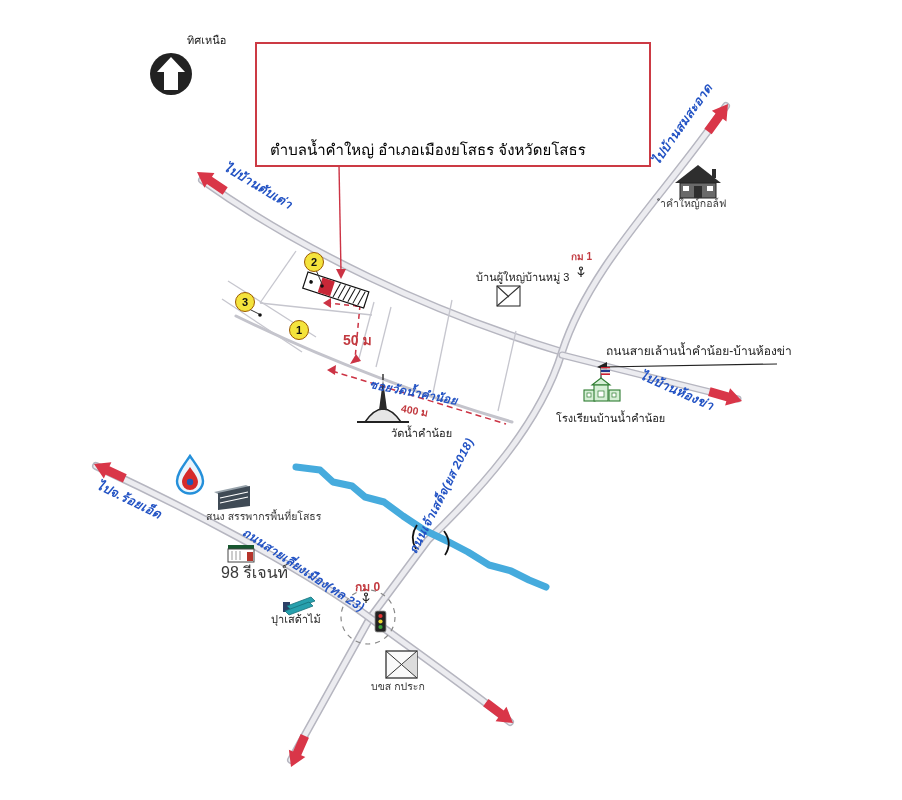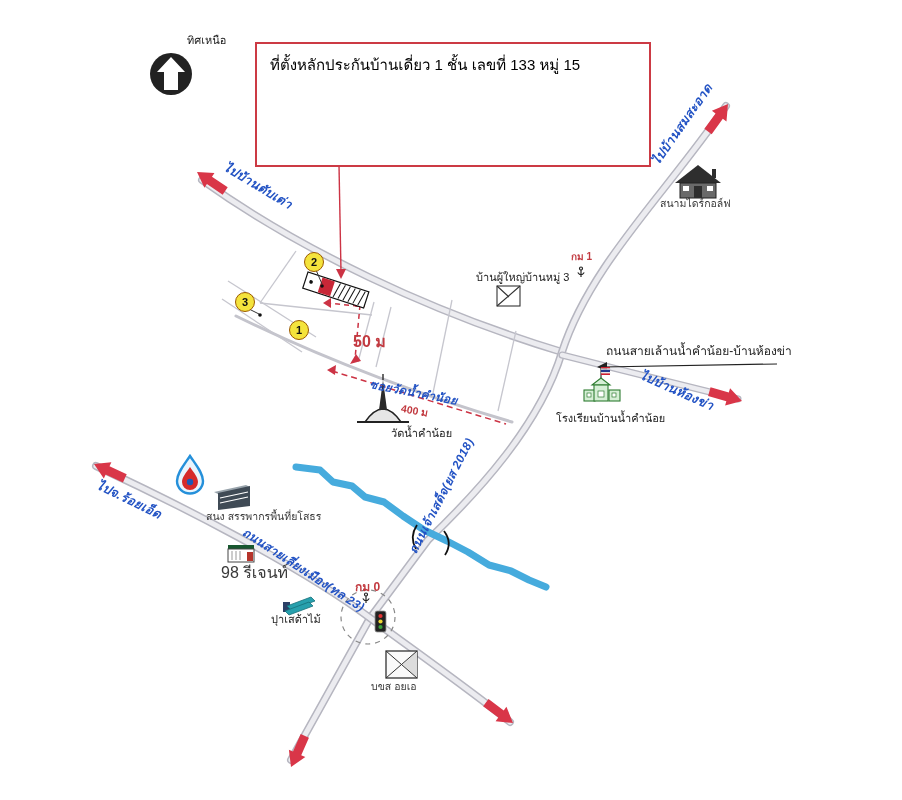--- a/index.html
+++ b/index.html
@@ -198,48 +198,48 @@
     </g>
 
     <g>
       <rect x="386" y="651" width="31" height="27" fill="#fafafa" stroke="#333" stroke-width="1.3"></rect>
       <polygon points="417,651 417,678 403,664.5" fill="#dcdcdc"></polygon>
       <path d="M386,651 L417,678 M417,651 L386,678" stroke="#333" stroke-width="1" fill="none"></path>
     </g>
   </svg>
 
   <div class="titlebox">
-    <div class="tl1">ที่ตั้งหลักประกันบ้านเดี่ยว 1 ชั้น เลขที่ 133 หมู่ 15</div>
+    <div class="tl2">ตำบลน้ำคำใหญ่  อำเภอเมืองยโสธร   จังหวัดยโสธร</div>
   </div>
 
   <div class="lbl" style="left:147px;top:34px;margin-left:40px;">ทิศเหนือ</div>
 
   <div class="lbl lbl-blue" style="left:228px;top:161px;font-size:12.5px;transform:rotate(31deg);transform-origin:0 0;">ไปบ้านตับเต่า</div>
   <div class="lbl lbl-blue" style="left:650px;top:160px;font-size:12.5px;transform:rotate(-55deg);transform-origin:0 0;">ไปบ้านสมสะอาด</div>
   <div class="lbl lbl-blue" style="left:643px;top:369px;font-size:12.5px;transform:rotate(24deg);transform-origin:0 0;">ไปบ้านห้องข่า</div>
   <div class="lbl lbl-blue" style="left:100px;top:479px;font-size:12.5px;transform:rotate(26deg);transform-origin:0 0;">ไปจ.ร้อยเอ็ด</div>
 
-  <div class="lbl lbl-gray" style="left:660px;top:198px;font-size:10.5px;">สนามไดร์กอล์ฟ</div>
+  <div class="lbl lbl-gray" style="left:660px;top:198px;font-size:10.5px;">ำคำใหญ์กอล์ฟ</div>
   <div class="lbl lbl-red" style="left:571px;top:251px;font-size:10px;">กม 1</div>
   <div class="lbl" style="left:476px;top:271px;">บ้านผู้ใหญ่บ้านหมู่ 3</div>
 
   <div class="lbl" style="left:606px;top:345px;font-size:12px;">ถนนสายเล้านน้ำคำน้อย-บ้านห้องข่า</div>
   <div class="lbl" style="left:556px;top:412px;">โรงเรียนบ้านน้ำคำน้อย</div>
 
   <div class="lbl lbl-blue" style="left:371px;top:378px;font-size:11.5px;transform:rotate(11deg);transform-origin:0 0;">ซอยวัดน้ำคำน้อย</div>
-  <div class="lbl lbl-red" style="left:353px;top:333px;font-size:16px;">50 ม</div>
+  <div class="lbl lbl-red" style="left:343px;top:333px;font-size:14px;">50 ม</div>
   <div class="lbl lbl-red" style="left:402px;top:403px;font-size:10.5px;transform:rotate(10deg);transform-origin:0 0;">400 ม</div>
   <div class="lbl" style="left:347px;top:427px;margin-left:44px;">วัดน้ำคำน้อย</div>
 
   <div class="lbl lbl-blue" style="left:407px;top:550px;font-size:12px;transform:rotate(-63deg);transform-origin:0 0;">ถนนเจ้าเสด็จ(ยส 2018)</div>
   <div class="lbl lbl-blue" style="left:247px;top:526px;font-size:12px;transform:rotate(33deg);transform-origin:0 0;">ถนนสายเลี่ยงเมือง(ทล 23)</div>
 
   <div class="lbl lbl-gray" style="left:206px;top:511px;font-size:10.5px;">สนง สรรพากรพื้นที่ยโสธร</div>
   <div class="lbl lbl-gray" style="left:221px;top:564px;font-size:16px;">98 รีเจนท์</div>
   <div class="lbl lbl-red" style="left:355px;top:581px;font-size:12px;">กม 0</div>
   <div class="lbl" style="left:271px;top:613px;">ปุาเสด้าไม้</div>
-  <div class="lbl lbl-gray" style="left:371px;top:681px;font-size:10.5px;">บขส อยเอ</div>
+  <div class="lbl lbl-gray" style="left:371px;top:681px;font-size:10.5px;">บขส กประก</div>
 
   <div class="numcircle" style="left:304px;top:252px;">2</div>
   <div class="numcircle" style="left:235px;top:292px;">3</div>
   <div class="numcircle" style="left:289px;top:320px;">1</div>
 
 </div>
 
 </body></html>

